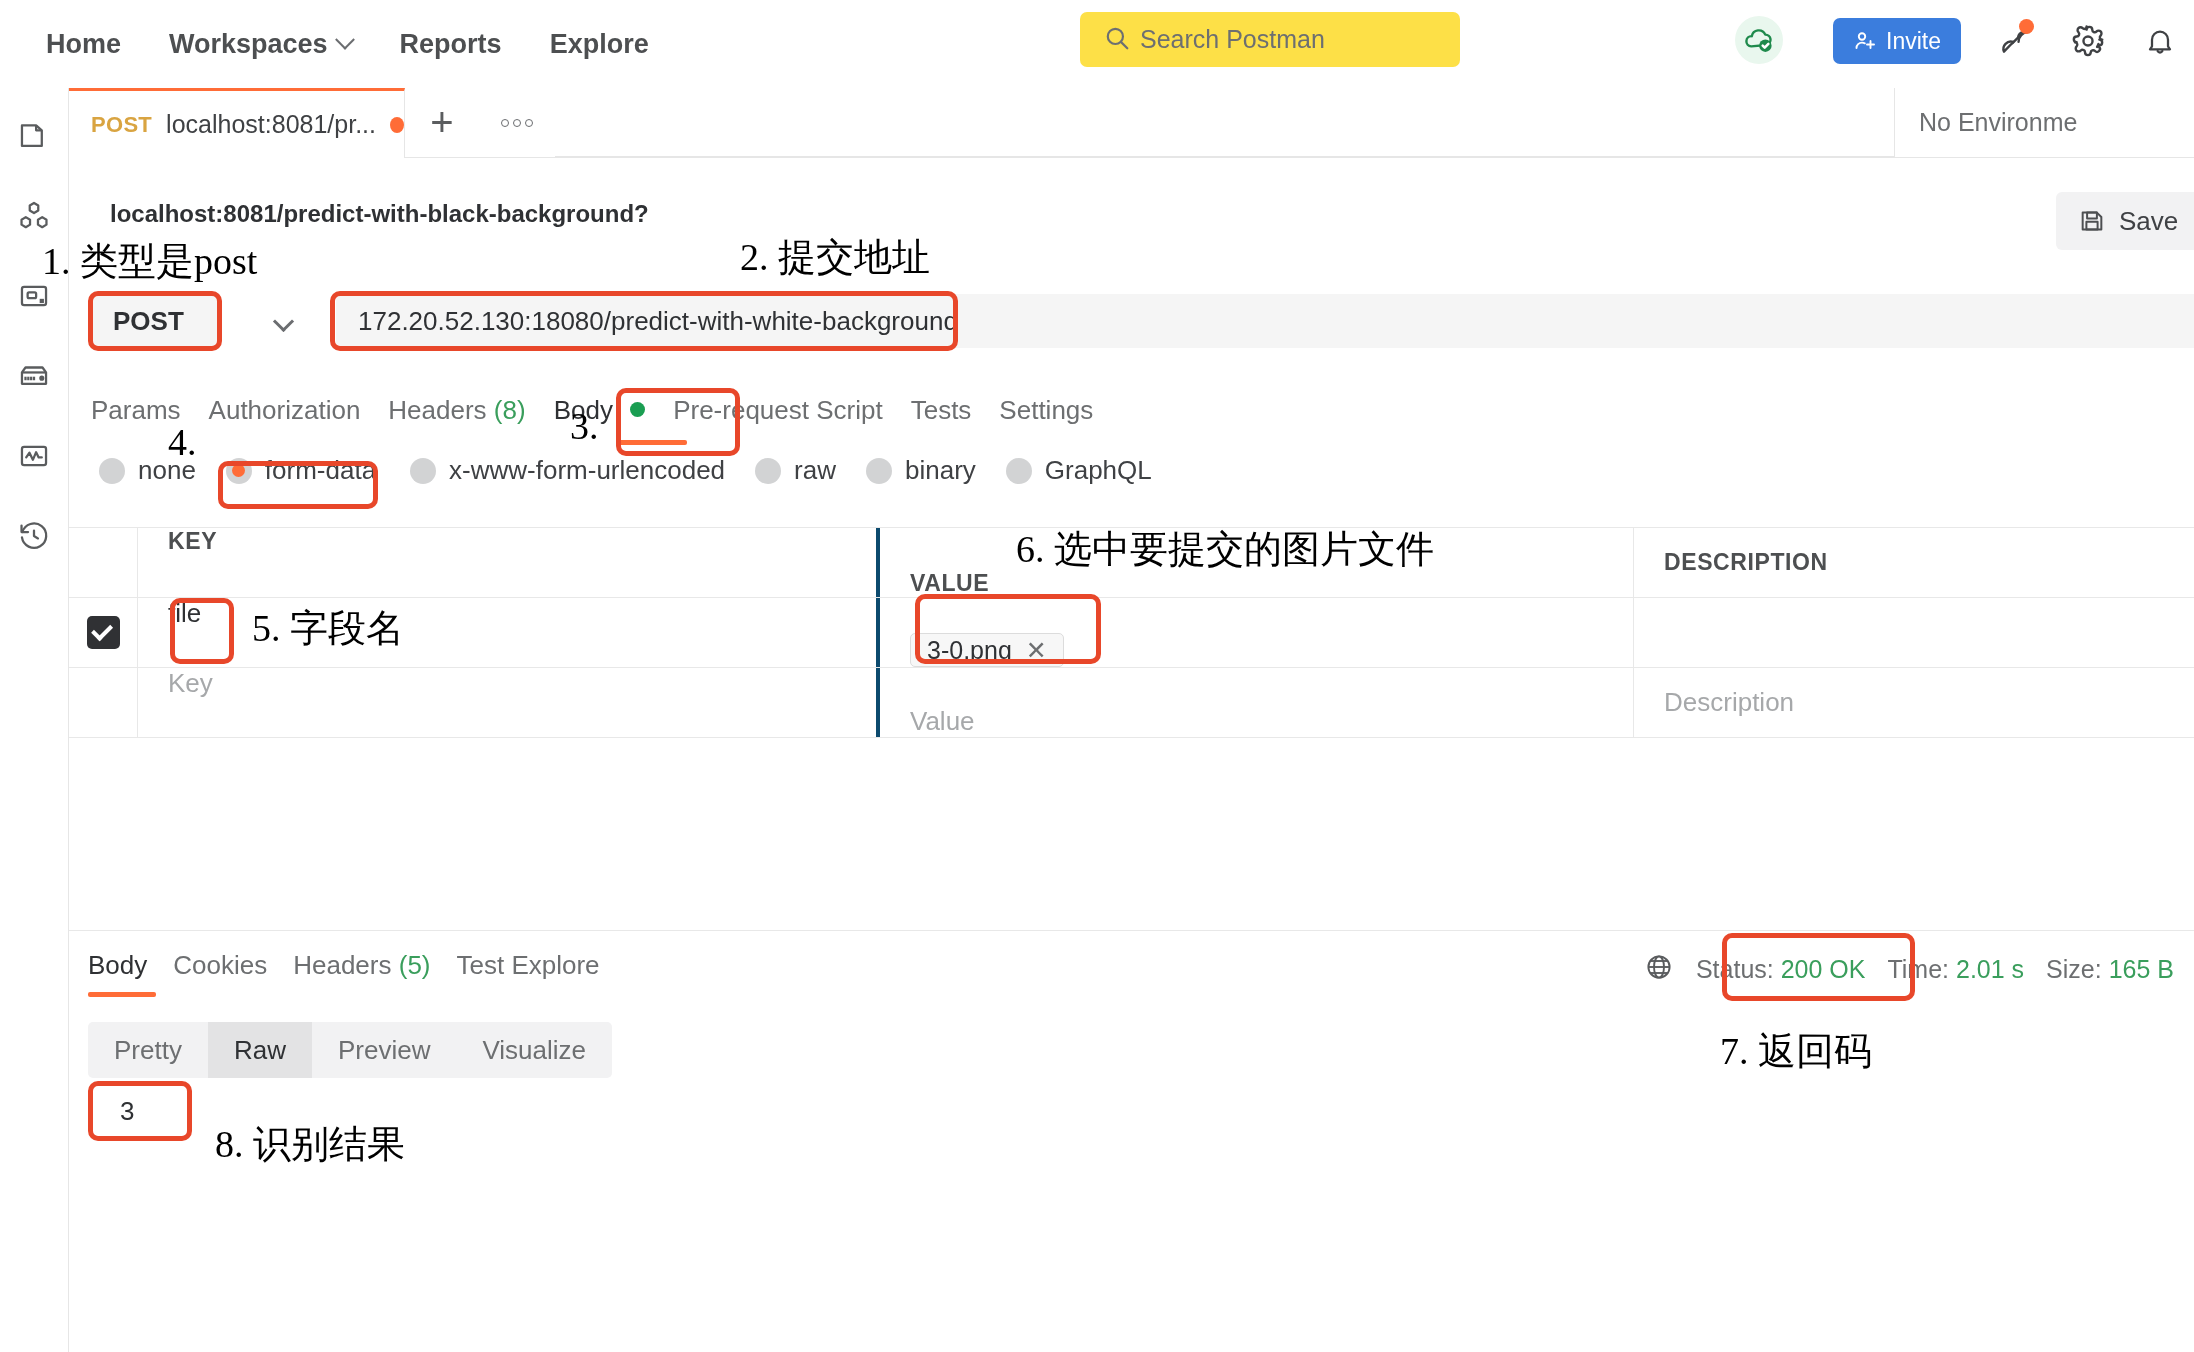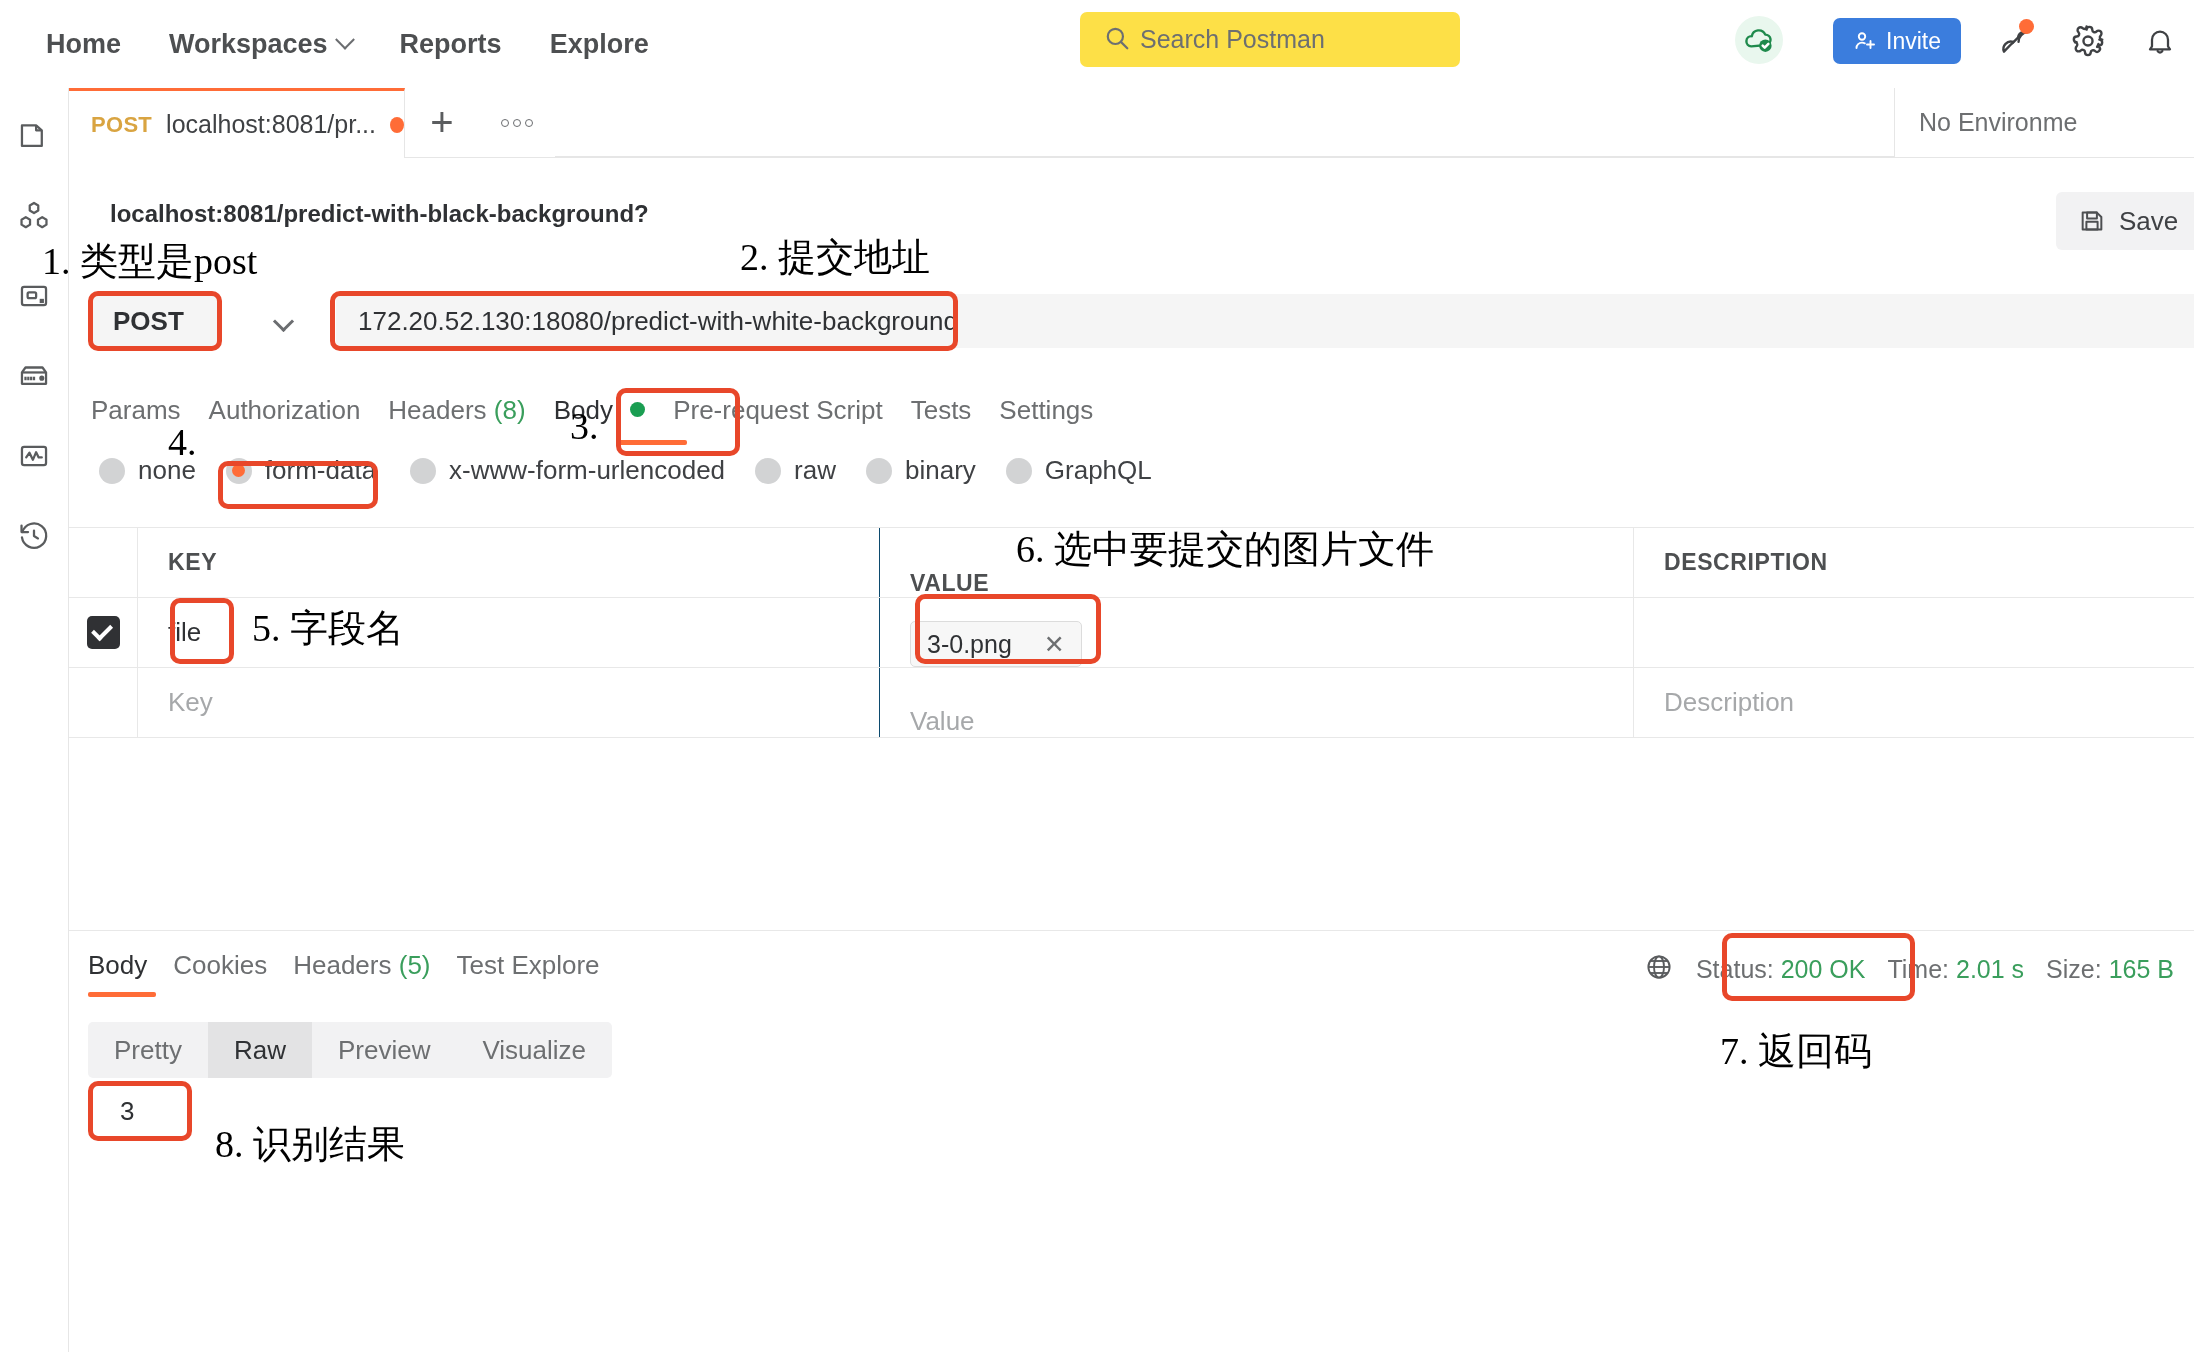--- a/index.html
+++ b/index.html
@@ -136,33 +136,33 @@
      display:flex; align-items:center; justify-content:center; }
   .radio-dot.sel { background:#d2d3d4; }
   .radio-dot.sel::after { content:""; width:13px; height:13px; border-radius:50%; background:#ff6c37; }
   .radio-label { font-size:26px; color:#3f4144; }
 
   
   .tbl { position:absolute; left:69px; top:527px; width:2125px; }
   .tbl-row { display:flex; height:70px; border-top:1px solid #e8e8e8; }
   .tbl-row.header { background:#fff; }
   .cell-check { width:69px; border-right:1px solid #e8e8e8; display:flex; align-items:center; justify-content:center; }
-  .cell-key { width:742px; border-right:1px solid #0c4a6e; display:flex; align-items:center; padding-left:30px; }
+  .cell-key { width:742px; border-right:4px solid #0c4a6e; display:flex; align-items:flex-start; padding-left:30px; }
   .cell-val { width:754px; border-right:1px solid #e8e8e8; display:flex; align-items:flex-end; padding-left:30px; }
   .cell-desc { flex:1; display:flex; align-items:center; padding-left:30px; }
   .th { font-size:23px; font-weight:700; color:#4d4f51; letter-spacing:.6px; }
   .td { font-size:26px; color:#2f3134; }
   .td-ph { font-size:26px; color:#a6a8aa; }
   .chk { width:33px; height:33px; background:#303134; border-radius:5px;
     display:flex; align-items:center; justify-content:center; cursor:pointer; }
   .chk::after { content:""; width:15px; height:8px; border-left:4px solid #fff; border-bottom:4px solid #fff;
      transform:rotate(-45deg) translate(1px,-3px); }
   .file-chip {
-    height:46px; background:#f7f7f7; border:1px solid #dcdcdc; border-radius:5px;
-    display:inline-flex; align-items:center; gap:32px; padding:12px 16px; cursor:pointer;
+    height:34px; background:#f7f7f7; border:1px solid #dcdcdc; border-radius:5px;
+    display:inline-flex; align-items:center; gap:14px; padding:12px 16px; cursor:pointer;
   }
   .file-chip .fname { font-size:25px; color:#2f3134; }
   .file-chip .fx { font-size:25px; color:#6d6f71; cursor:pointer; }
 
   .tbl-bottom-line { position:absolute; left:69px; top:737px; width:2125px; height:1px; background:#e8e8e8; }
   .resp-divider { position:absolute; left:69px; top:930px; width:2125px; height:1px; background:#e8e8e8; }
 
   
   .resptabs { position:absolute; left:88px; top:950px; display:flex; align-items:flex-end; }
   .resptab-item { font-size:26px; color:#6d6f71; padding:0 26px 14px 0; cursor:pointer; white-space:nowrap; }

